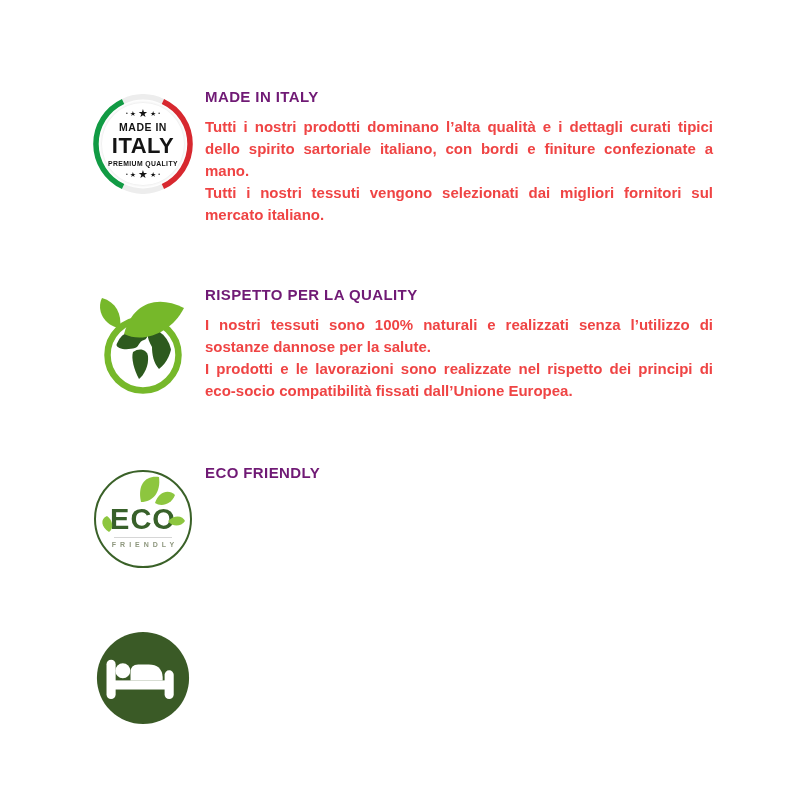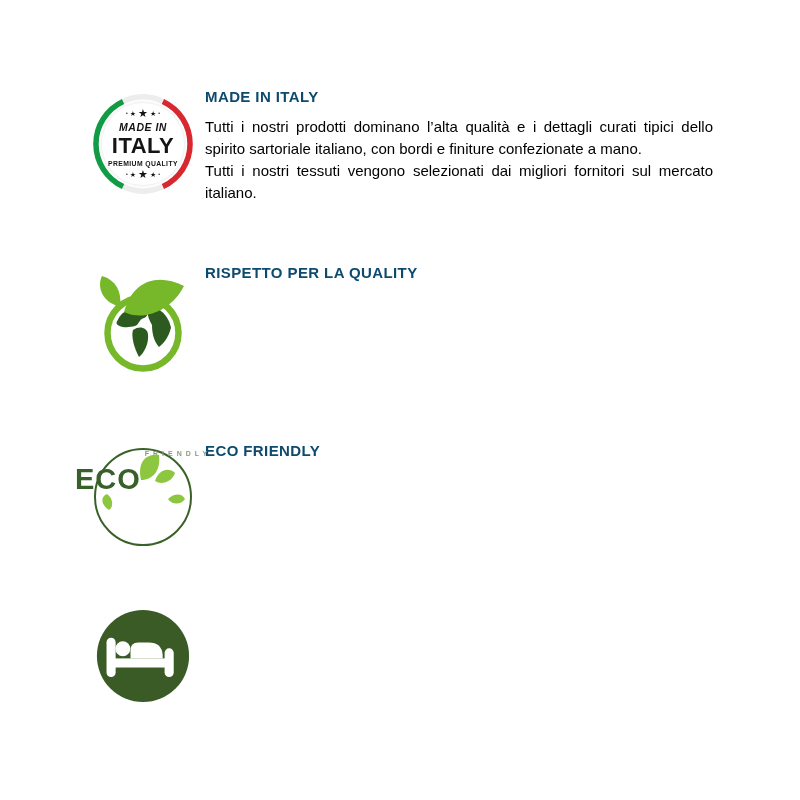--- a/index.html
+++ b/index.html
@@ -18,53 +18,53 @@
   .section.s1, .section.s2 { margin-bottom: 60px; }
   .section.s3 { margin-bottom: 56px; }
   .icon-col {
     width: 110px; flex: 0 0 110px;
     display: flex; justify-content: center; align-items: flex-start;
     margin-top: 6px;
   }
   .text-col { flex: 1 1 auto; padding-left: 7px; min-width: 0; }
   h3.sec-title {
     font-size: 15px; font-weight: 700; letter-spacing: 0.4px;
-    color: #0c4a6e; margin: 0 0 11px 0;
+    color: #701a75; margin: 0 0 11px 0;
   }
   p.sec-body {
-    font-size: 15px; line-height: 22px; color: #000000;
-    text-align: justify; white-space: pre-line; margin: 0;
+    font-size: 15px; line-height: 22px; color: #ef4444;
+    text-align: justify; white-space: pre-line; margin: 0; font-weight: bold;
   }
 
   
   .badge-italy { position: relative; width: 100px; height: 100px; }
   .badge-ring { position: absolute; inset: 0; }
   .badge-inner {
     position: absolute; left: 8px; top: 8px; width: 84px; height: 84px;
     background: #fff; border-radius: 50%;
     box-shadow: inset 0 0 0 1px #f1f1f1, 0 0 3px rgba(0,0,0,0.08);
     display: flex; flex-direction: column; align-items: center; justify-content: center;
     color: #141414; text-align: center;
   }
   .stars { display: flex; align-items: center; gap: 2px; height: 11px; line-height: 1; color: #141414; }
   .stars .st-dot  { font-size: 5px; }
   .stars .st-sm   { font-size: 7px; }
   .stars .st-lg   { font-size: 11px; }
-  .badge-madein { font-size: 10.5px; font-weight: 700; letter-spacing: 0.5px; margin-top: 2px; font-style: italic; }
+  .badge-madein { font-size: 10.5px; font-weight: 700; letter-spacing: 0.5px; margin-top: 2px; }
   .badge-word {
     font-size: 22px; font-weight: 800; letter-spacing: 0.5px; line-height: 25px;
     font-stretch: condensed;
   }
   .badge-premium { font-size: 6.8px; font-weight: 700; letter-spacing: 0.4px; margin: 2px 0 2px 0; }
 
   
   .badge-eco {
     position: relative; width: 98px; height: 98px;
     background: #fff; border: 2.5px solid #3a6128; border-radius: 50%;
-    display: flex; flex-direction: row; align-items: flex-start; justify-content: center;
+    display: flex; flex-direction: column; align-items: center; justify-content: center;
   }
   .eco-leaves { position: absolute; inset: 0; pointer-events: none; }
   .eco-main {
     font-size: 29px; font-weight: 800; letter-spacing: 1px;
     color: #38612a; line-height: 30px; margin-top: 14px;
   }
   .eco-divider { width: 58px; height: 1px; background: #d6d6d6; margin: 3px 0 3px 0; }
   .eco-sub {
     font-size: 7px; font-weight: 700; letter-spacing: 4px;
     color: #8e977e; padding-left: 4px;
@@ -128,20 +128,22 @@
           <path d="M45,60 C52,55 59,58 60,64 C61,74 56,83 51,87 C46,78 43,66 45,60 Z"></path>
           <path d="M61,38 C74,33 84,40 84,50 C84,60 79,71 71,77 C65.5,71 64,62 64,55 C60,48 58,41 61,38 Z"></path>
           <path d="M67,40 C70,35 77,34 80,37 C76,41 70,42 67,40 Z"></path>
         </g>
         <path d="M36,42 C44,12 68,2 96,16 C84,40 56,52 36,42 Z" fill="#76b82a"></path>
         <path d="M32,36 C16,34 8,18 14,6 C28,10 34,22 32,36 Z" fill="#76b82a"></path>
       </svg>
     </div>
     <div class="text-col">
       <h3 class="sec-title">RISPETTO PER LA QUALITY</h3>
+      <p class="sec-body">I nostri tessuti sono 100% naturali e realizzati senza l’utilizzo di sostanze dannose per la salute.
+I prodotti e le lavorazioni sono realizzate nel rispetto dei principi di eco-socio compatibilità fissati dall’Unione Europea.</p>
     </div>
   </div>
 
   <div class="section s3">
     <div class="icon-col">
       <div class="badge-eco">
         <svg class="eco-leaves" width="93" height="93" viewBox="0 0 93 93">
           <g fill="#8dc63f">
             <path d="M45,30 C41,12 50,3 63,5 C65,20 57,30 45,30 Z"></path>
             <path d="M59,31 C63,19 73,17 79,23 C75,33 65,35 59,31 Z"></path>

